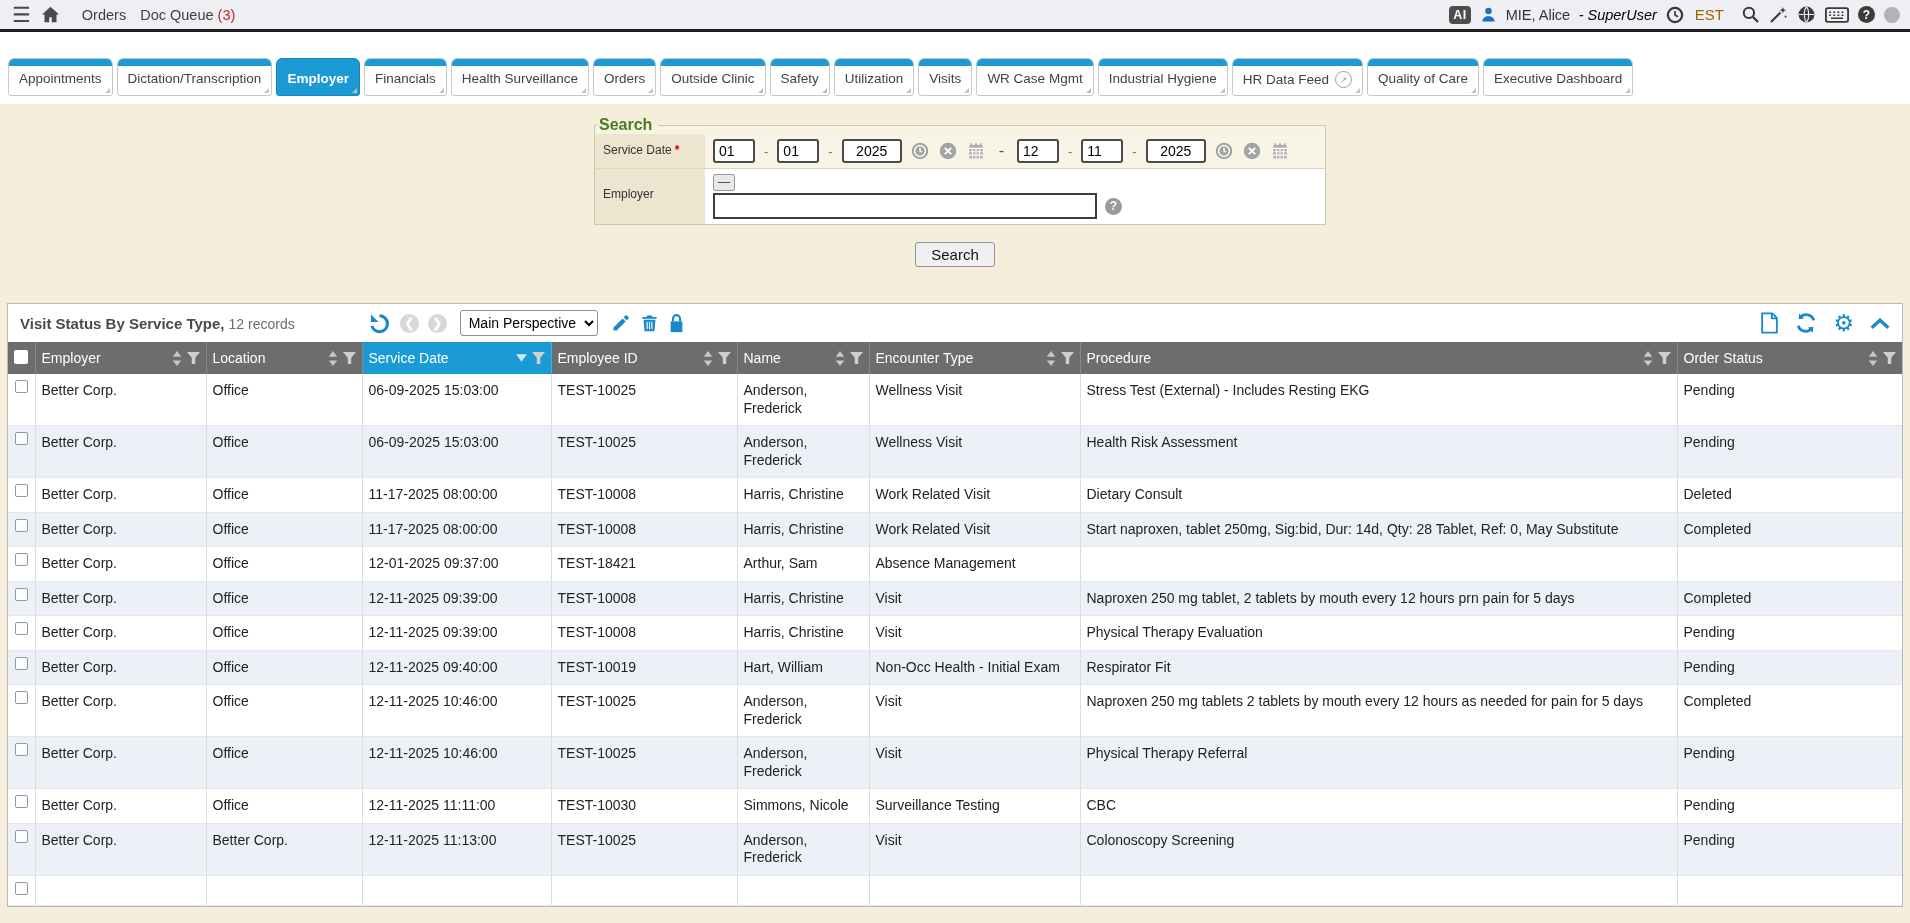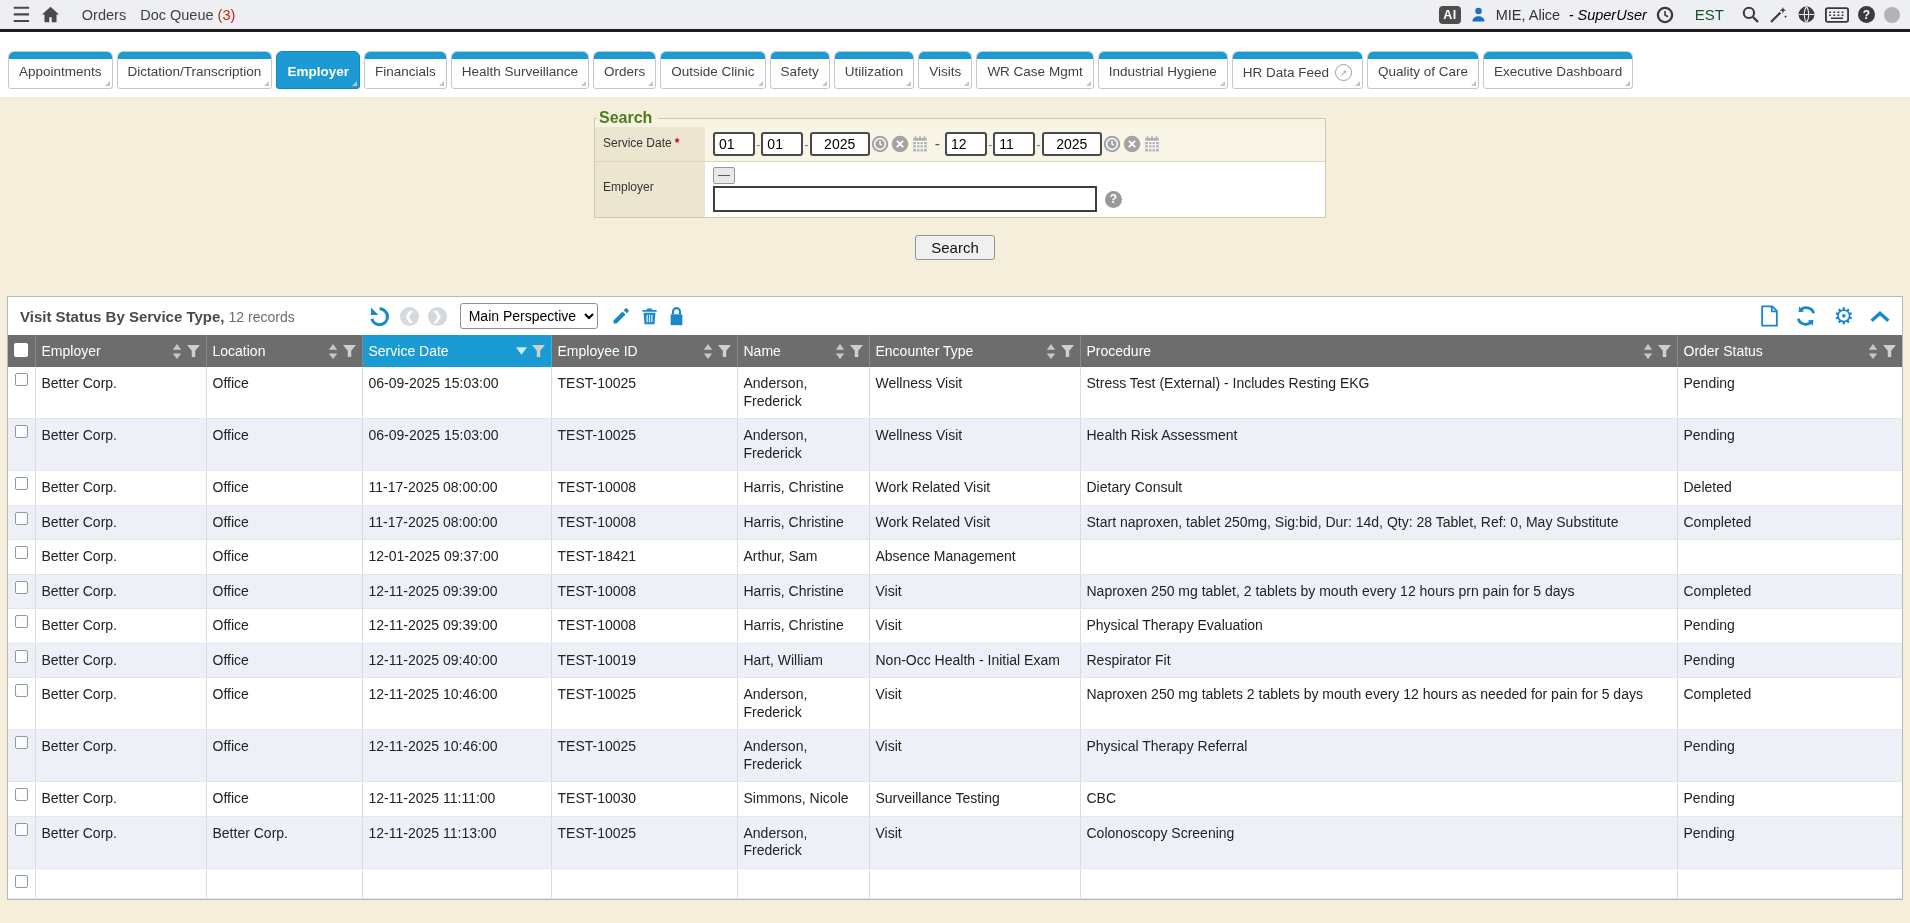--- a/index.html
+++ b/index.html
@@ -18,27 +18,27 @@
   .tb-icon{display:inline-flex;align-items:center;justify-content:center;cursor:pointer;}
   .tb-icon svg{display:block;}
   .crumbs{display:flex;gap:14px;font-size:14.5px;color:#3f3f3f;margin-left:12px;}
   .crumb{cursor:pointer;}
   .crumb-badge{color:#c2271b;}
   .tb-right{margin-left:auto;display:flex;align-items:center;gap:9px;}
   .ai-badge{background:#4d4d4d;color:#fff;font-weight:bold;font-size:12.5px;
     border-radius:4px;padding:2px 4px;letter-spacing:.5px;cursor:pointer;}
   .user-name{font-size:14.5px;color:#333;}
   .user-role{font-size:14.5px;color:#000000;font-style:italic;margin-left:4px;}
-  .tz-label{font-size:15px;color:#14532d;margin-left:12px;}
+  .tz-label{font-size:15px;color:#a16207;margin-left:2px;}
   .help-circle{width:17px;height:17px;border-radius:50%;background:#3c3c3c;color:#fff;
     font-size:12px;font-weight:bold;display:flex;align-items:center;justify-content:center;cursor:pointer;}
   .presence-circle{width:16px;height:16px;border-radius:50%;background:#b3b3b7;}
   
   .tabbar{
-    background:#fff;padding:19px 6px 8px 8px;white-space:nowrap;display:flex;overflow:hidden;
+    background:#fff;padding:26px 6px 8px 8px;white-space:nowrap;display:flex;overflow:hidden;
   }
   .tab{position:relative;background:#fff;border:1px solid #c5c8cb;border-radius:6px 6px 3px 3px;
     overflow:hidden;margin-right:4px;cursor:pointer;flex:0 0 auto;}
   .tab .cap{height:7px;background:#1c9ad4;}
   .tab .lbl{display:flex;align-items:center;gap:6px;padding:5px 10px 7px;font-size:13.5px;color:#3f4345;}
   .tab::after{content:'';position:absolute;right:2px;bottom:2px;
     border-left:5px solid transparent;border-bottom:5px solid #c0c4c7;}
   .tab.selected{background:#1c9ad4;border-color:#1787bd;}
   .tab.selected .cap{background:#1c9ad4;}
   .tab.selected .lbl{color:#fff;font-weight:bold;}
@@ -46,21 +46,21 @@
     font-size:9px;display:inline-flex;align-items:center;justify-content:center;}
   
   .search-fieldset{
     width:730px;margin:12px 0 0 594px;border:1px solid #cfc8ae;padding:0;background:#f7f2e1;
   }
   .search-fieldset legend{color:#4c7d1f;font-weight:bold;font-size:16px;padding:0 6px 0 2px;margin-left:2px;}
   .f-row{display:flex;align-items:stretch;}
   .f-row + .f-row{border-top:1px solid #ddd6bf;}
   .f-label{width:96px;flex:0 0 96px;padding:9px 6px 6px 8px;background:#ece6d0;font-size:12px;color:#333;}
   .req{color:#c00;font-weight:bold;margin-left:3px;}
-  .f-field{flex:1;padding:5px 8px;background:#f9f5e6;display:flex;align-items:center;gap:0;flex-wrap:wrap;}
+  .f-field{flex:1;padding:5px 8px;background:#f9f5e6;display:flex;align-items:center;gap:8px;flex-wrap:wrap;}
   .f-field.white{background:#fff;display:block;}
   .din{border:2px solid #4a4a4a;border-radius:3px;padding:2px 4px;font-size:14px;
     font-family:"Liberation Sans",sans-serif;}
   .din.dd{width:30px;} .din.yyyy{width:48px;text-align:center;}
   .dsep{color:#777;font-size:13px;margin:0 1px;}
   .date-ic{display:inline-flex;margin:0 1px;cursor:pointer;}
   .range-sep{color:#555;margin:0 5px;}
   .emp-line1{display:flex;align-items:center;gap:6px;}
   .collapse-btn{width:22px;height:17px;font-size:12px;line-height:13px;background:#e8e8e8;
     border:1px solid #999;border-radius:2px;color:#444;text-align:center;cursor:pointer;padding:0;}

